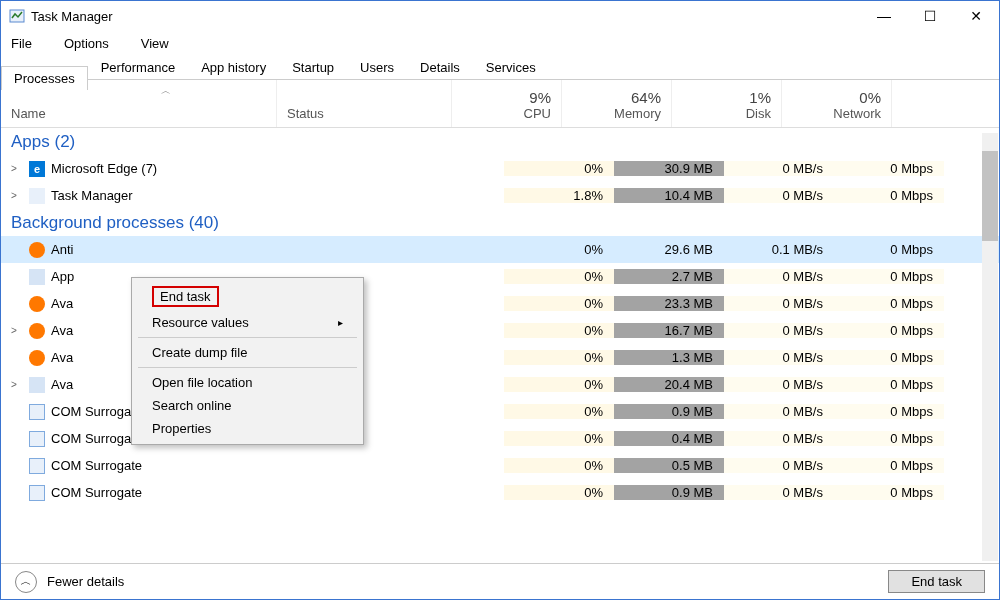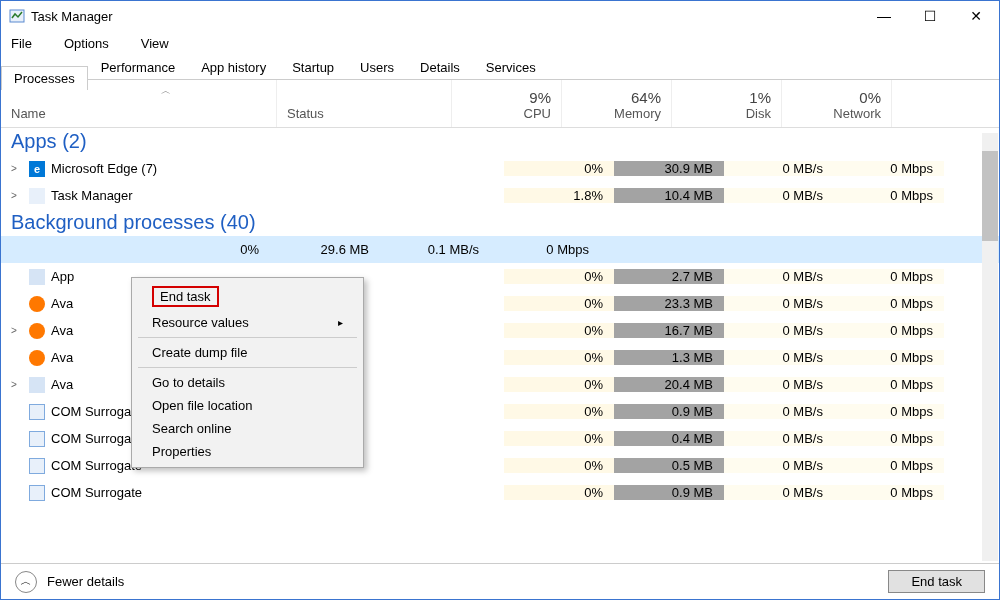--- a/index.html
+++ b/index.html
@@ -14,21 +14,21 @@
   .tab.active { border-color: #ccc; background: #fff; position: relative; top: 11px; }
   .grid-header { display: flex; border-bottom: 1px solid #ddd; height: 48px; position: relative; }
   .grid-header .col { border-right: 1px solid #eee; display: flex; flex-direction: column; justify-content: flex-end; padding: 4px 10px 6px; font-size: 13px; color: #555; }
   .col-name { width: 276px; }
   .col-status { width: 175px; }
   .col-stat { width: 110px; text-align: right; align-items: flex-end; }
   .col-net  { width: 110px; text-align: right; align-items: flex-end; }
   .col-stat .pct, .col-net .pct { font-size: 15px; color: #444; }
   .sort-caret { position:absolute; left:160px; top:4px; font-size:10px; color:#666; }
   .grid-body { height: 462px; overflow-y: scroll; font-size: 13px; }
-  .group-header { color: #1f5fc3; font-size: 20px; padding: 6px 10px; display:flex; }
+  .group-header { color: #1f5fc3; font-size: 17px; padding: 6px 10px; display:flex; }
   .row { display: flex; align-items: center; height: 27px; }
   .row .c { padding: 0 10px; border-right: 1px solid transparent; }
   .row .c-name { width: 344px; display:flex; align-items:center; gap:6px; }
   .row .c-status { width: 159px; } 
   .row .c-stat { width: 110px; text-align: right; background: #fff3d4; }
   .row .c-net  { width: 110px; text-align: right; background: #fffcef; }
   .row .c-cpu  { background:#fff9e6; }
   .row .c-mem  { background:#a3a3a3; }
   .row .c-disk { background:#fffcef; }
   .row.selected { background:#d6ecff; }
@@ -150,20 +150,25 @@
       <div class="c c-name">
         <span class="group-header" style="padding: 0px;">Background processes (40)</span>
       </div>
       <div class="c c-status"></div>
       <div class="c c-stat c-cpu"></div>
       <div class="c c-stat c-mem"></div>
       <div class="c c-stat c-disk"></div>
       <div class="c c-net"></div>
     </div>
     <div class="row selected">
+      <div class="c c-name">
+        <span class="expander" style="visibility: hidden;"></span> 
+        <span class="proc-icon icon-avast"></span>
+        <span> Anti</span>
+      </div>
       <div class="c c-status"></div>
       <div class="c c-stat c-cpu" style="background: rgb(214, 236, 255);">0%</div>
       <div class="c c-stat c-mem" style="background: rgb(214, 236, 255);">29.6 MB</div>
       <div class="c c-stat c-disk" style="background: rgb(214, 236, 255);">0.1 MB/s</div>
       <div class="c c-net" style="background: rgb(214, 236, 255);">0 Mbps</div>
     </div>
     <div class="row">
       <div class="c c-name">
         <span class="expander" style="visibility: hidden;"></span> 
         <span class="proc-icon icon-gear"></span>
@@ -277,21 +282,20 @@
 <div class="scroll-thumb"></div>
 
 <div class="context-menu" id="ctx">
     <div class="mi">
       <span class="hl-box">End task</span>
     </div>
     <div class="mi">Resource values<span class="arrow">▸</span></div>
     <div style="height: 1px; background: rgb(204, 204, 204); margin: 3px 4px;"></div>
     <div class="mi">Create dump file</div>
     <div style="height: 1px; background: rgb(204, 204, 204); margin: 3px 4px;"></div>
-    <div class="mi">Go to details</div>
     <div class="mi">Open file location</div>
     <div class="mi">Search online</div>
     <div class="mi">Properties</div>
   </div>
 
 <div class="footer">
   <span class="chevron">︿</span>
   <span>Fewer details</span>
   <button class="endtask-btn">End task</button>
 </div>

